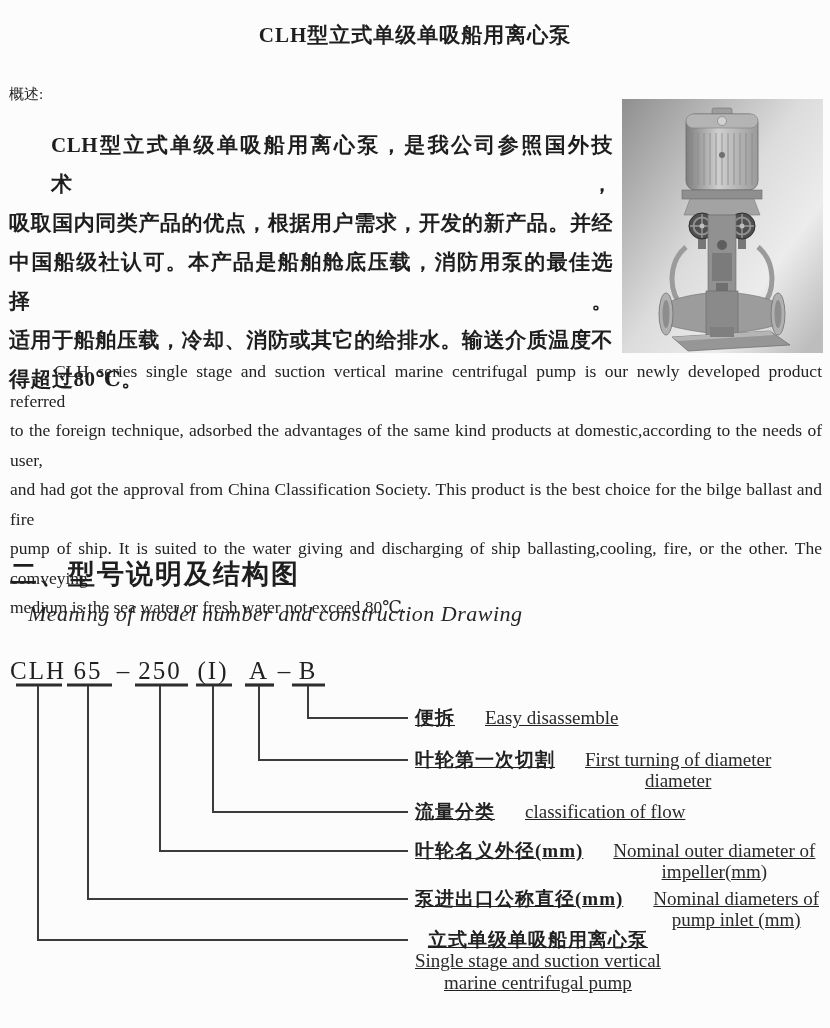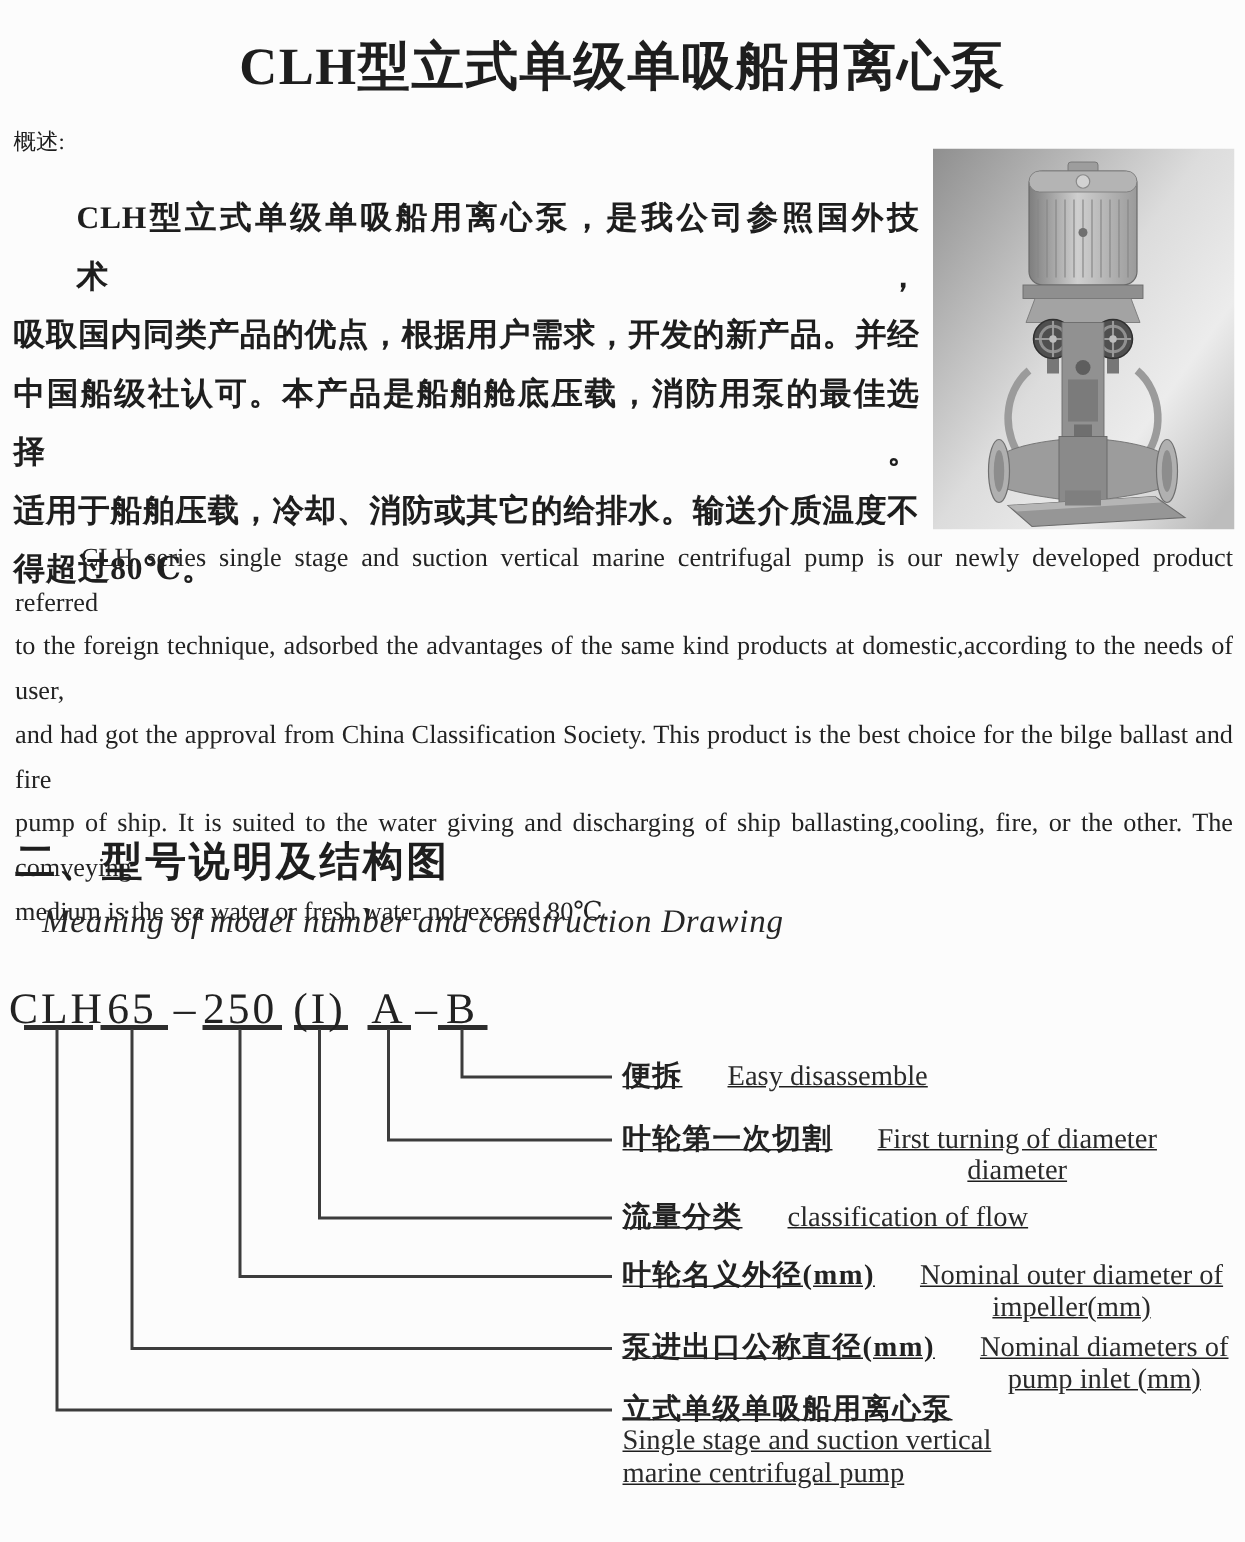--- a/index.html
+++ b/index.html
@@ -3,48 +3,48 @@
 <meta charset="utf-8">
 <style>
   html,body{margin:0;padding:0;background:#d8d8d8;}
   .page{
     position:relative;width:830px;height:1028px;margin:0 auto;
     background:#fcfcfc;overflow:hidden;
     font-family:"Liberation Serif","DejaVu Serif",serif;color:#1e1e1e;
   }
   
   .title{position:absolute;top:21px;left:0;right:0;text-align:center;
-    font-size:35px;font-weight:bold;letter-spacing:1px;margin:0;}
+    font-size:21px;font-weight:bold;letter-spacing:1px;margin:0;}
   
   .ov-head{position:absolute;top:85px;left:9px;font-size:15px;font-weight:normal;}
   .zh-para{position:absolute;top:126px;left:9px;width:604px;
     font-size:21px;font-weight:bold;line-height:39px;letter-spacing:.5px;}
   .zh-line.j{text-align:justify;text-align-last:justify;}
   .zh-line.indent{padding-left:42px;}
   .en-para{position:absolute;top:357px;left:10px;width:812px;
     font-size:17.5px;line-height:29.5px;color:#232323;}
   .en-line.j{text-align:justify;text-align-last:justify;}
   .en-line.first{text-indent:44px;}
   
   .pump{position:absolute;left:622px;top:99px;width:201px;height:254px;}
   .pump svg{display:block;width:100%;height:100%;}
   
   .sec2-zh{position:absolute;top:556px;left:10px;font-size:27px;font-weight:bold;letter-spacing:2px;}
   .sec2-en{position:absolute;top:601px;left:28px;font-size:22px;letter-spacing:.5px;color:#262626;font-style:italic;}
   
   .diagram{position:absolute;top:645px;left:0;width:830px;height:383px;}
   .diagram svg.lines{position:absolute;left:0;top:0;}
-  .seg{position:absolute;top:12px;font-size:29px;letter-spacing:2px;
+  .seg{position:absolute;top:12px;font-size:25px;letter-spacing:2px;
     transform:translateX(-50%);white-space:nowrap;color:#222;}
   .row{position:absolute;left:415px;display:flex;align-items:flex-start;gap:30px;
     font-size:19px;line-height:21px;white-space:nowrap;text-decoration:underline;}
   .czh{font-weight:600;letter-spacing:1px;color:#222;}
   .cen{color:#2a2a2a;text-align:center;}
   .cen .enl{display:block;}
-  .row.stack{display:block;}
+  .row.stack{display:block;text-align:center;}
   .row.stack .enl{display:block;line-height:22px;color:#2a2a2a;}
 </style>
 </head>
 <body>
 
 <div class="page">
 
   <h1 class="title">CLH型立式单级单吸船用离心泵</h1>
 
   <div class="ov-head">概述:</div>

